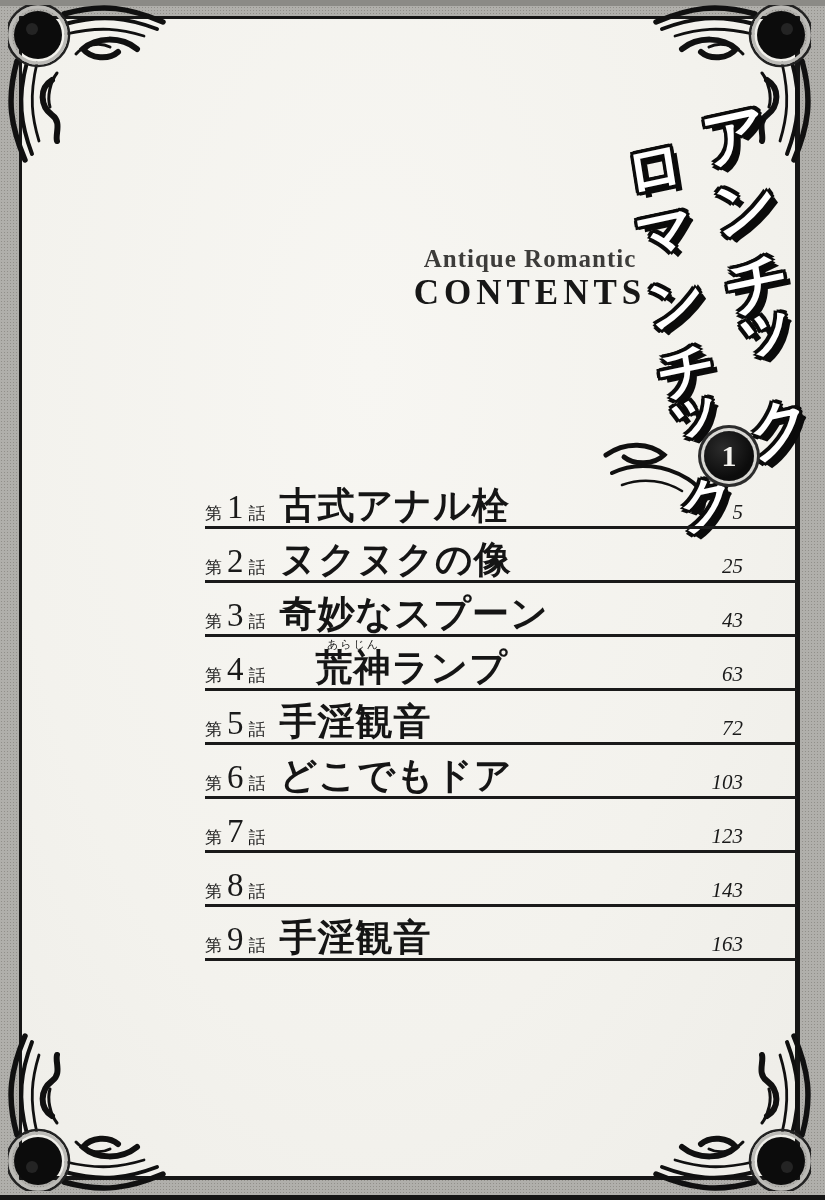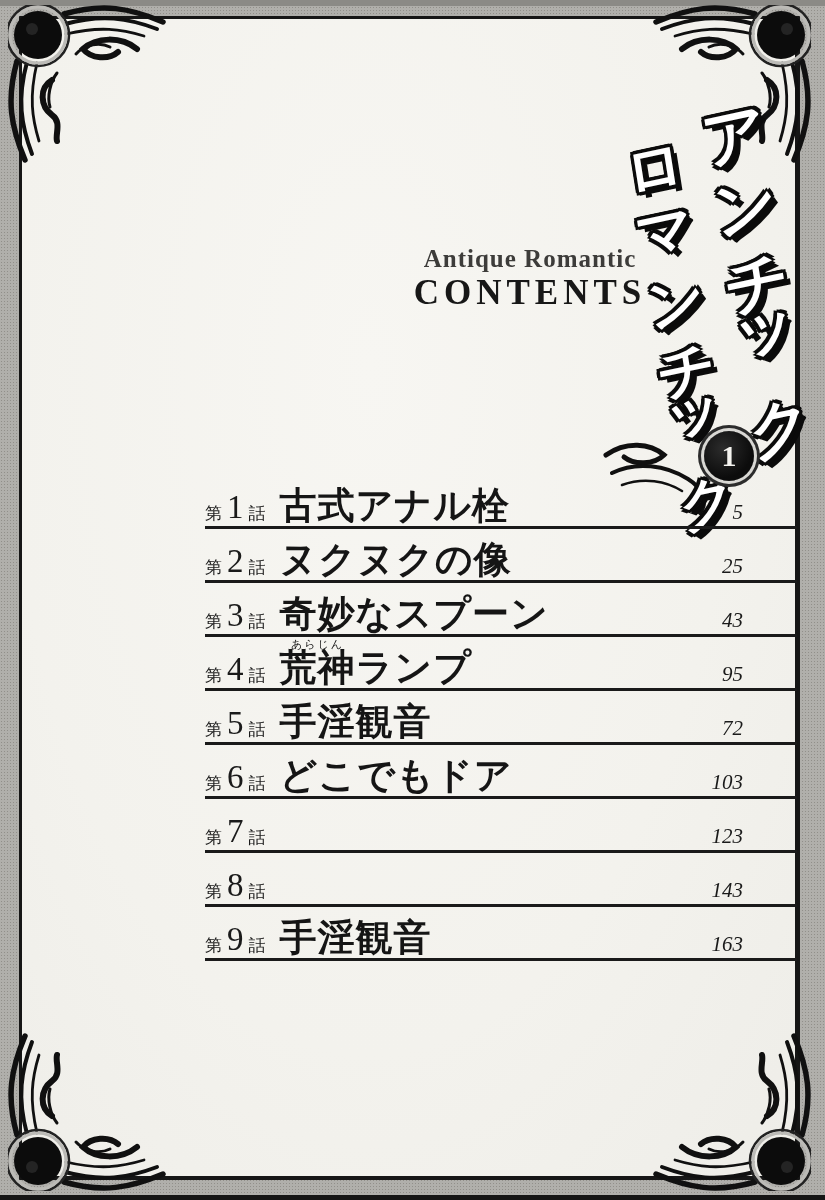--- a/index.html
+++ b/index.html
@@ -88,21 +88,21 @@
   }
   .ch-num{
     font-family:"Liberation Serif","DejaVu Serif",serif;
     font-size:33px;line-height:1;font-weight:400;padding:0 5px;
   }
   .ch-title{
     font-family:"Liberation Serif","DejaVu Serif",serif;
     font-weight:700;font-size:37px;line-height:1;letter-spacing:1px;
     color:#151515;white-space:nowrap;
   }
-  .ch-title ruby{ruby-position:over;}
+  .ch-title ruby{ruby-position:over;margin-left:36px;}
   .ch-title rt{
     font-size:11px;font-weight:400;letter-spacing:2px;text-align:center;
   }
   .ch-page{
     margin-left:auto;padding-right:54px;
     font-family:"Liberation Serif","DejaVu Serif",serif;
     font-style:italic;font-size:21px;line-height:1.1;color:#1a1a1a;
   }
 </style>
 </head>
@@ -203,21 +203,21 @@
     <span class="ch-page">43</span>
   </div>
 
   <div class="toc-row">
     <span class="ch-label">
       <span class="ch-prefix">第</span>
       <span class="ch-num">4</span>
       <span class="ch-suffix">話</span>
     </span>
     <span class="ch-title"><ruby>荒神<rt>あらじん</rt></ruby>ランプ</span>
-    <span class="ch-page">95</span>
+    <span class="ch-page">63</span>
   </div>
 
   <div class="toc-row">
     <span class="ch-label">
       <span class="ch-prefix">第</span>
       <span class="ch-num">5</span>
       <span class="ch-suffix">話</span>
     </span>
     <span class="ch-title">手淫観音</span>
     <span class="ch-page">72</span>

